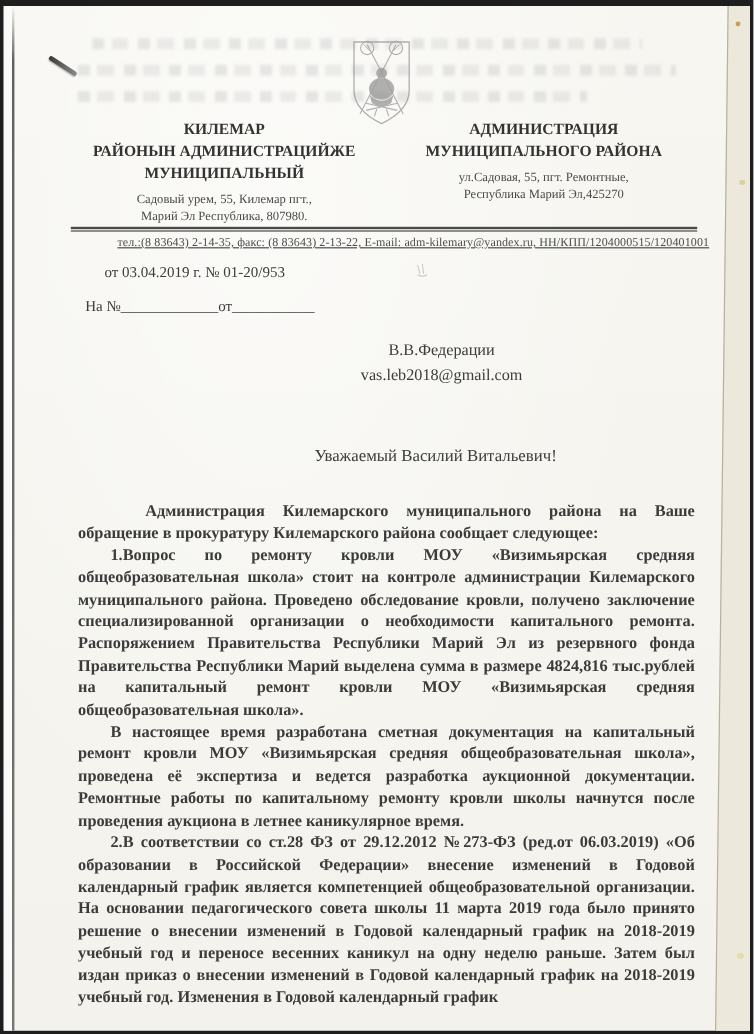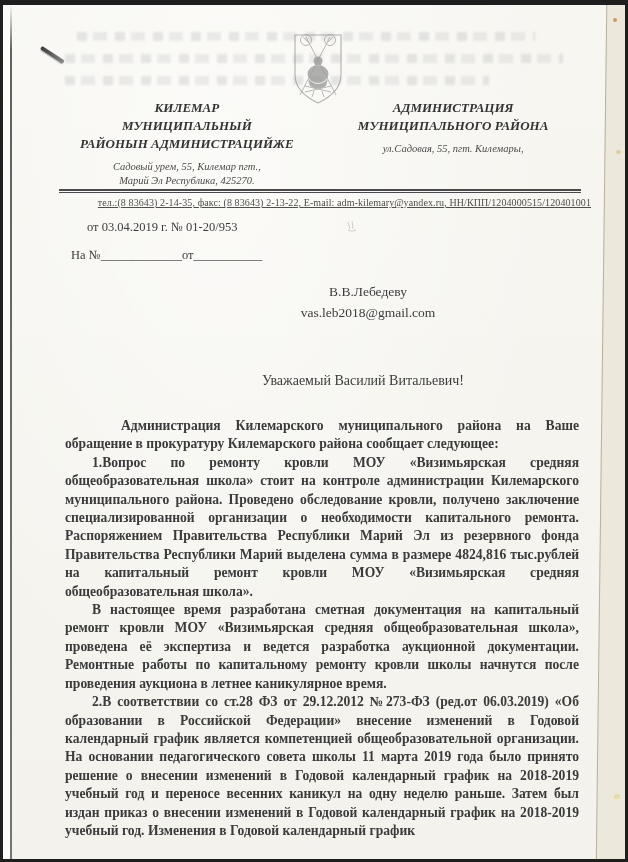--- a/index.html
+++ b/index.html
@@ -46,21 +46,21 @@
   .b1 { top:27px; left:74px; width:458px; }
   .b2 { top:49px; left:62px; width:498px; }
   .b3 { top:71px; left:62px; width:424px; }
 
   .emblem { position:absolute; left:282px; top:24px; opacity:.8; }
 
   .org-row {
     position:absolute; top:94px; left:56px; right:44px;
     display:flex; justify-content:space-between;
   }
-  .org { width:49%; text-align:center; font-weight:bold; font-size:13px; line-height:18px; color:#333333;font-style:italic; }
+  .org { width:49%; text-align:center; font-weight:bold; font-size:13px; line-height:18px; color:#333333; }
   .org .line { display:block; }
   .addr { font-weight:normal; font-size:10.5px; line-height:14px; margin-top:7px; color:#4a4a4a; }
   .addr .line { display:block; }
 
   .rule {
     position:absolute; top:184px; left:56px; right:44px; height:1px;
     border-top:2px solid #4a4a4a; border-bottom:1px solid #4a4a4a;
   }
   .contact {
     position:absolute; top:192px; left:36px; right:34px;
@@ -118,49 +118,50 @@
       <g stroke="#8d8d8d" stroke-width="0.9" fill="none" opacity="0.85">
         <path d="M20 63 L46 57 M20 57 L46 63"></path>
         <path d="M29 62 L27 68 M37 62 L39 68"></path>
       </g>
     </svg>
   </div>
 
   <div class="org-row">
     <div class="org">
       <span class="line">КИЛЕМАР</span>
+      <span class="line">РАЙОНЫН АДМИНИСТРАЦИЙЖЕ</span>
       <span class="line">МУНИЦИПАЛЬНЫЙ</span>
-      <span class="line">РАЙОНЫН АДМИНИСТРАЦИЙЖЕ</span>
       <div class="addr">
         <span class="line">Садовый урем, 55, Килемар пгт.,</span>
-        <span class="line">Марий Эл Республика, 425270.</span>
+        <span class="line">Марий Эл Республика, 807980.</span>
       </div>
     </div>
     <div class="org">
       <span class="line">АДМИНИСТРАЦИЯ</span>
       <span class="line">МУНИЦИПАЛЬНОГО РАЙОНА</span>
       <div class="addr">
-        <span class="line">ул.Садовая, 55, пгт. Килемары,</span>
+        <span class="line">ул.Садовая, 55, пгт. Ремонтные,</span>
+        <span class="line">Республика Марий Эл,425270</span>
       </div>
     </div>
   </div>
 
   <div class="rule"></div>
   <div class="contact">тел.:(8 83643) 2-14-35, факс: (8 83643) 2-13-22, E-mail: adm-kilemary@yandex.ru, НН/КПП/1204000515/120401001</div>
 
   <div class="date-line">от 03.04.2019 г. № 01-20/953</div>
   <div class="reply-line">На №_____________от___________</div>
   <div class="smudge">
     <svg width="10" height="13" viewBox="0 0 10 13">
       <path d="M1 2 L3 9 M5 1 L6 9 M1 10 Q5 12.5 9 10" stroke="rgba(90,90,100,.6)" stroke-width="0.9" fill="none"></path>
     </svg>
   </div>
 
   <div class="recipient">
-    <div>В.В.Лебедеву</div>
+    <div>В.В.Федерации</div>
     <div>vas.leb2018@gmail.com</div>
   </div>
 
   <div class="salutation">Уважаемый Василий Витальевич!</div>
 
   <div class="body-text">
     <p class="p1">Администрация Килемарского муниципального района на Ваше обращение в прокуратуру Килемарского района сообщает следующее:</p>
     <p class="p2">1.Вопрос по ремонту кровли МОУ «Визимьярская средняя общеобразовательная школа» стоит на контроле администрации Килемарского муниципального района. Проведено обследование кровли, получено заключение специализированной организации о необходимости капитального ремонта. Распоряжением Правительства Республики Марий Эл из резервного фонда Правительства Республики Марий выделена  сумма в размере 4824,816 тыс.рублей на капитальный ремонт кровли МОУ «Визимьярская средняя общеобразовательная школа».</p>
     <p class="p3">В настоящее время разработана сметная документация на капитальный ремонт кровли  МОУ «Визимьярская средняя общеобразовательная школа», проведена её  экспертиза и ведется разработка аукционной документации. Ремонтные работы по капитальному ремонту кровли школы начнутся после проведения аукциона в летнее каникулярное время.</p>
     <p class="p4">2.В соответствии со ст.28 ФЗ от 29.12.2012 №273-ФЗ (ред.от 06.03.2019) «Об образовании в Российской Федерации» внесение изменений в Годовой календарный график является компетенцией общеобразовательной организации. На основании педагогического совета школы 11 марта 2019 года было принято решение о внесении изменений в Годовой календарный график на 2018-2019 учебный год и переносе весенних каникул на одну неделю раньше. Затем был издан приказ о внесении изменений в Годовой календарный график на 2018-2019 учебный год. Изменения  в Годовой календарный график</p>

